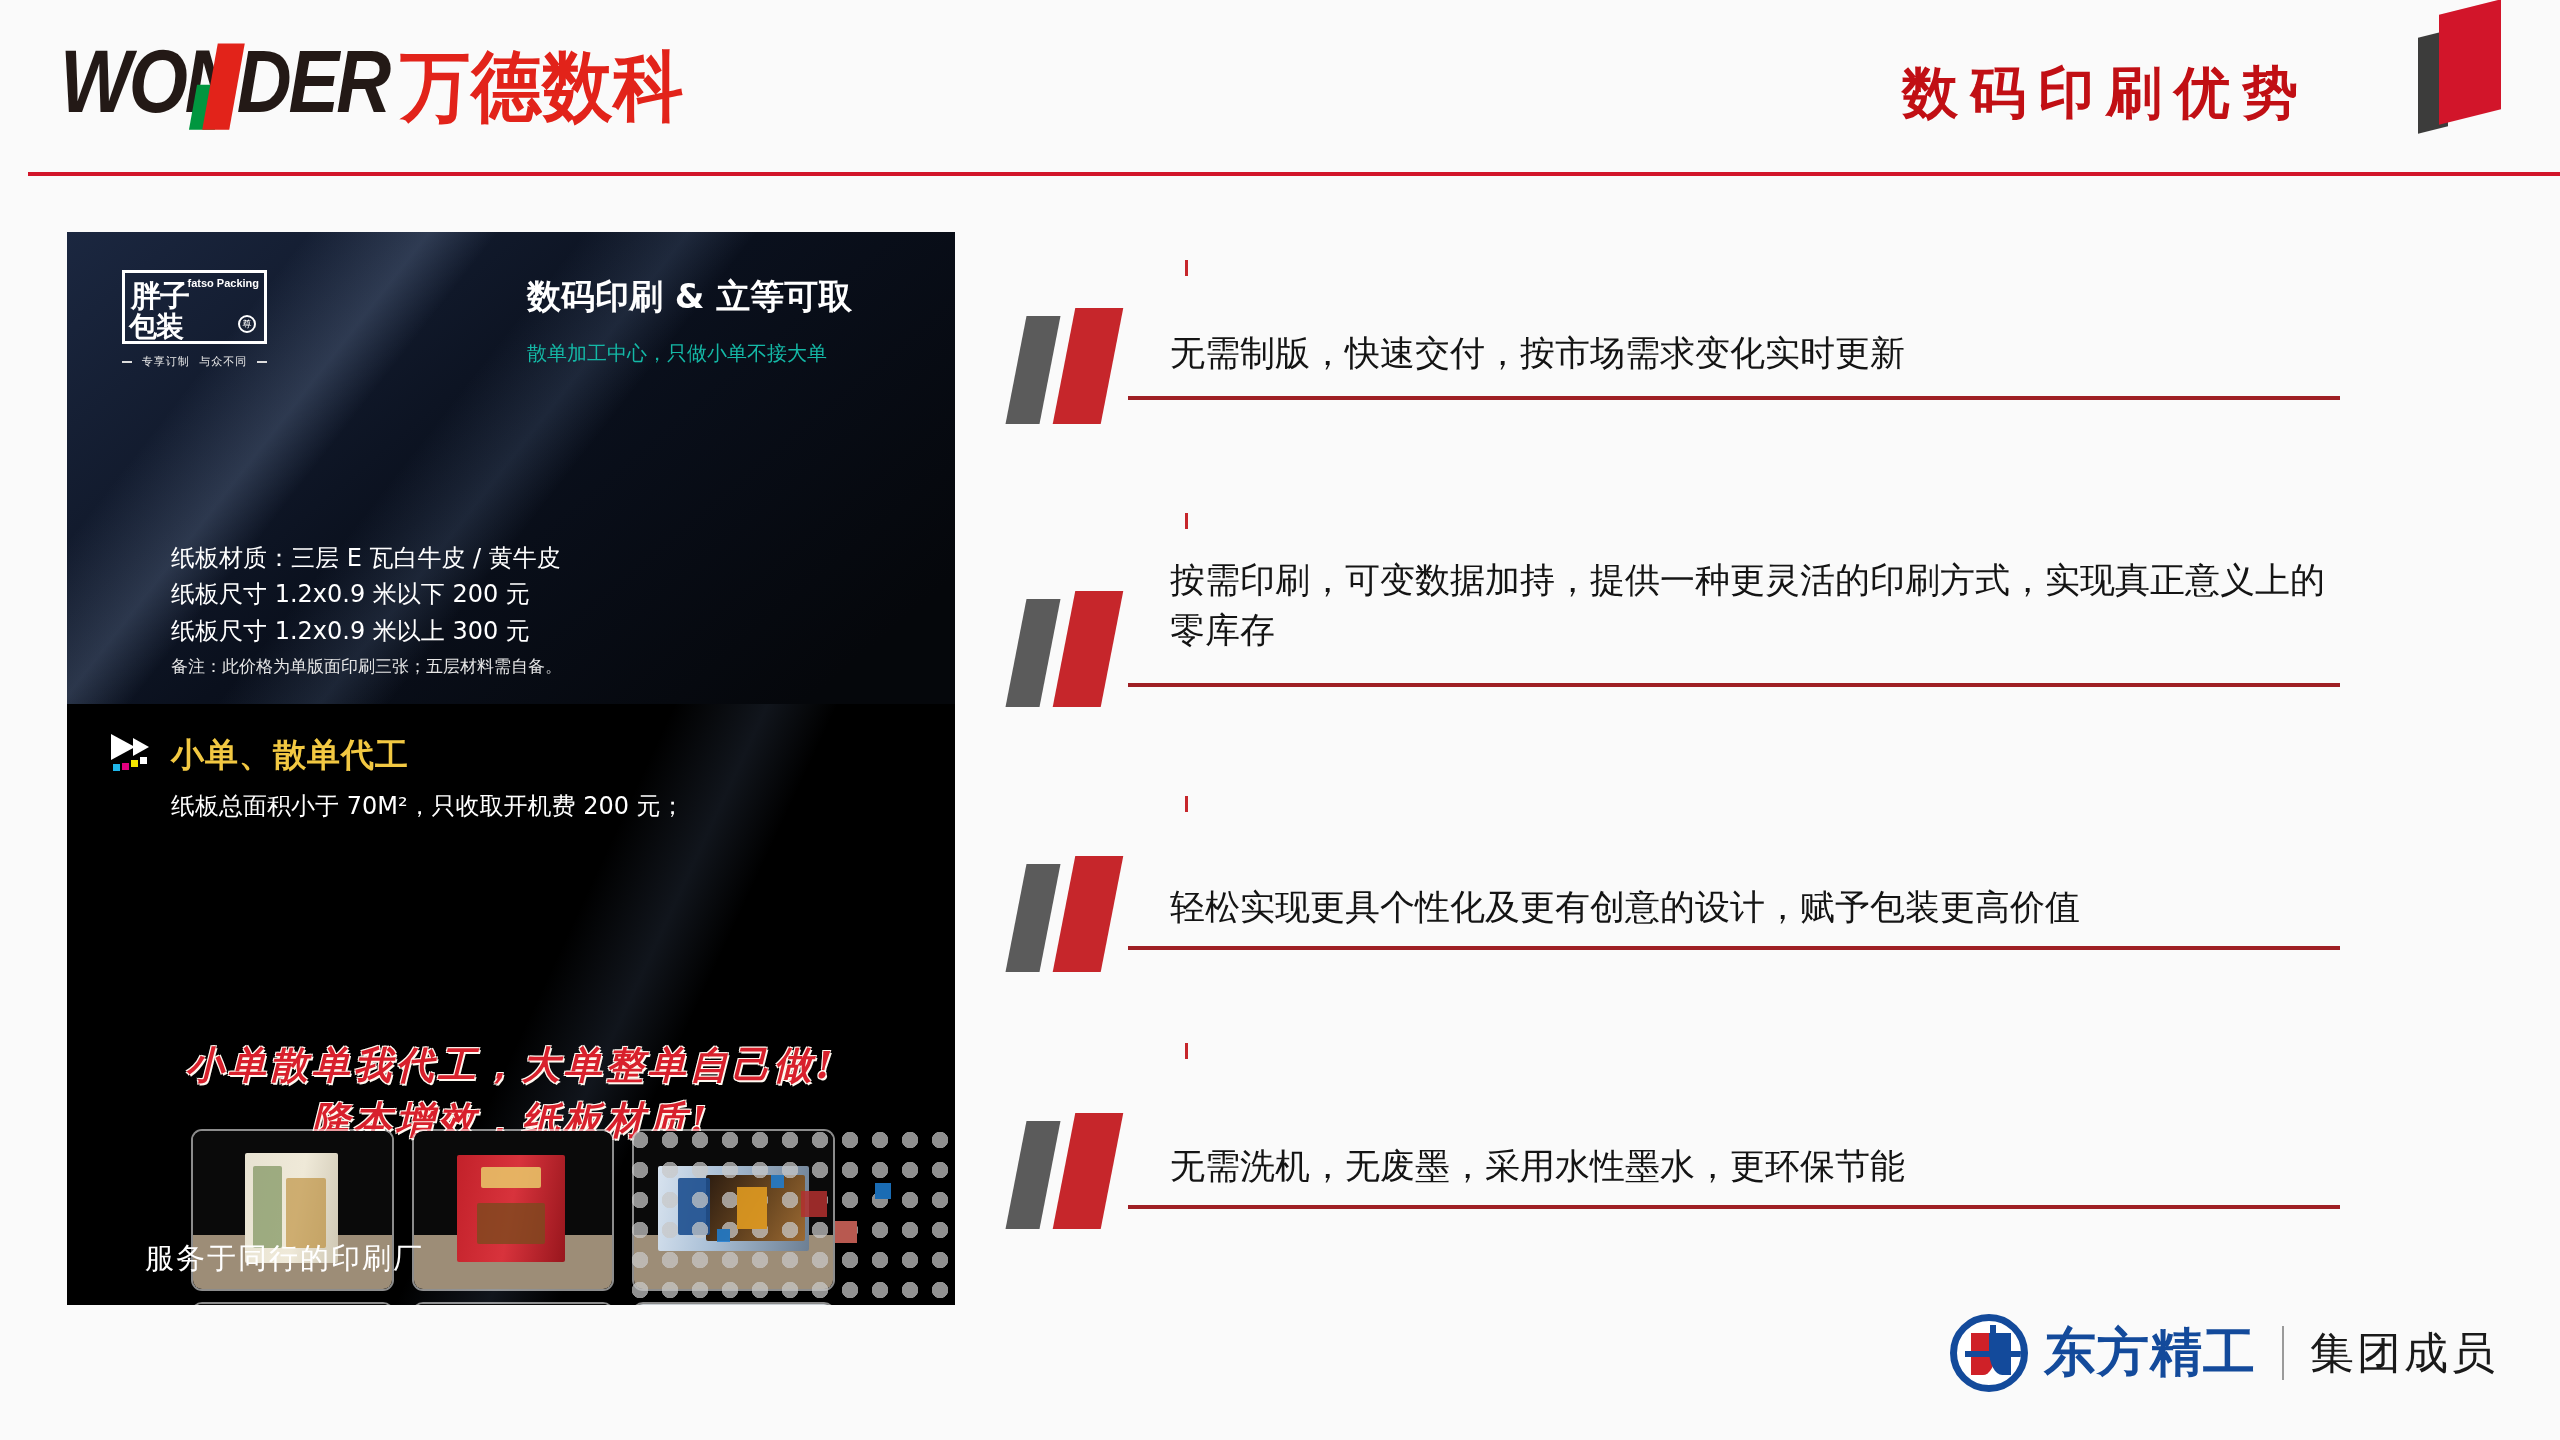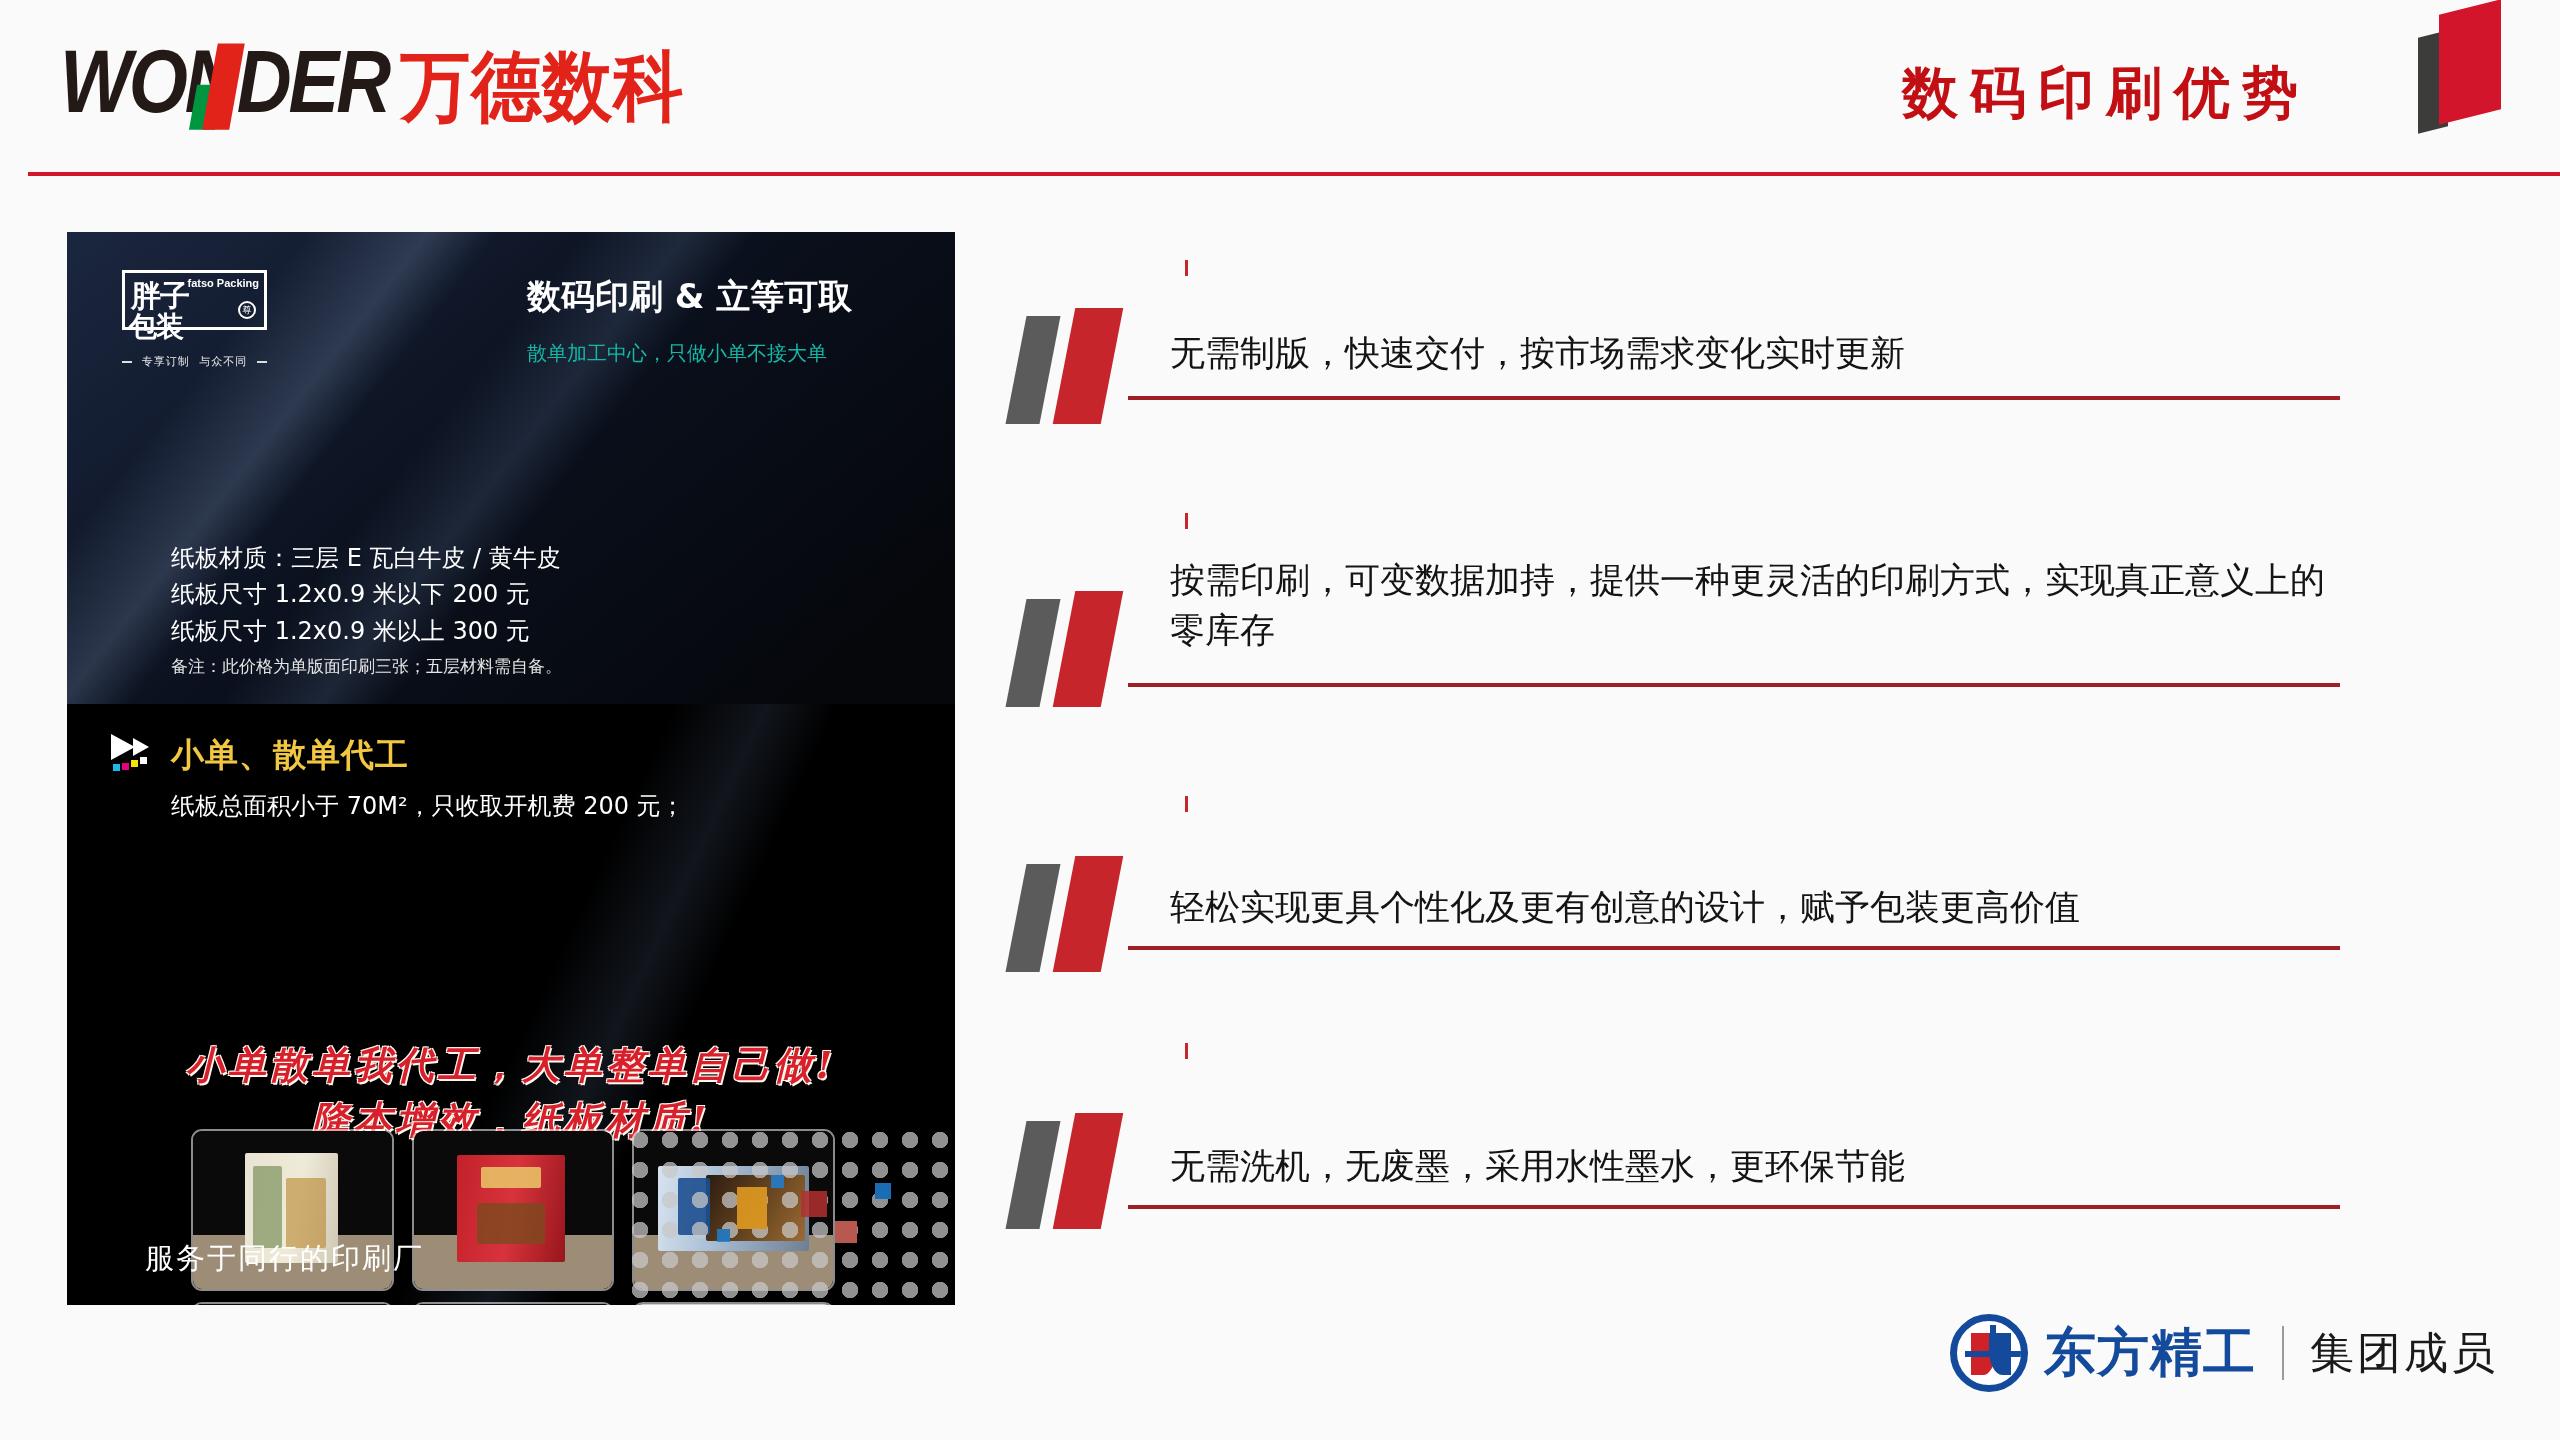--- a/index.html
+++ b/index.html
@@ -94,21 +94,21 @@
       linear-gradient(140deg, #1b2740 0%, #0a101d 32%, #05070b 60%, #05070b 100%);
   }
   #poster .bg-sheen2 {
     position: absolute; left: 0; bottom: 0; width: 100%; height: 56%;
     background: linear-gradient(115deg, rgba(255,255,255,0) 52%, rgba(120,150,200,.14) 60%, rgba(255,255,255,0) 66%), #000;
   }
 
   
   #poster-logo-box {
     position: absolute; left: 55px; top: 38px;
-    width: 145px; height: 60px;
+    width: 145px; height: 74px;
     border: 3px solid #fff;
     color: #fff;
   }
   #poster-logo-box .pl-main {
     position: absolute; left: 6px; top: 8px;
     font-size: 30px; font-weight: bold; line-height: 1;
     letter-spacing: -1px;
     font-family: "DejaVu Sans", sans-serif;
   }
   #poster-logo-box .pl-en {

